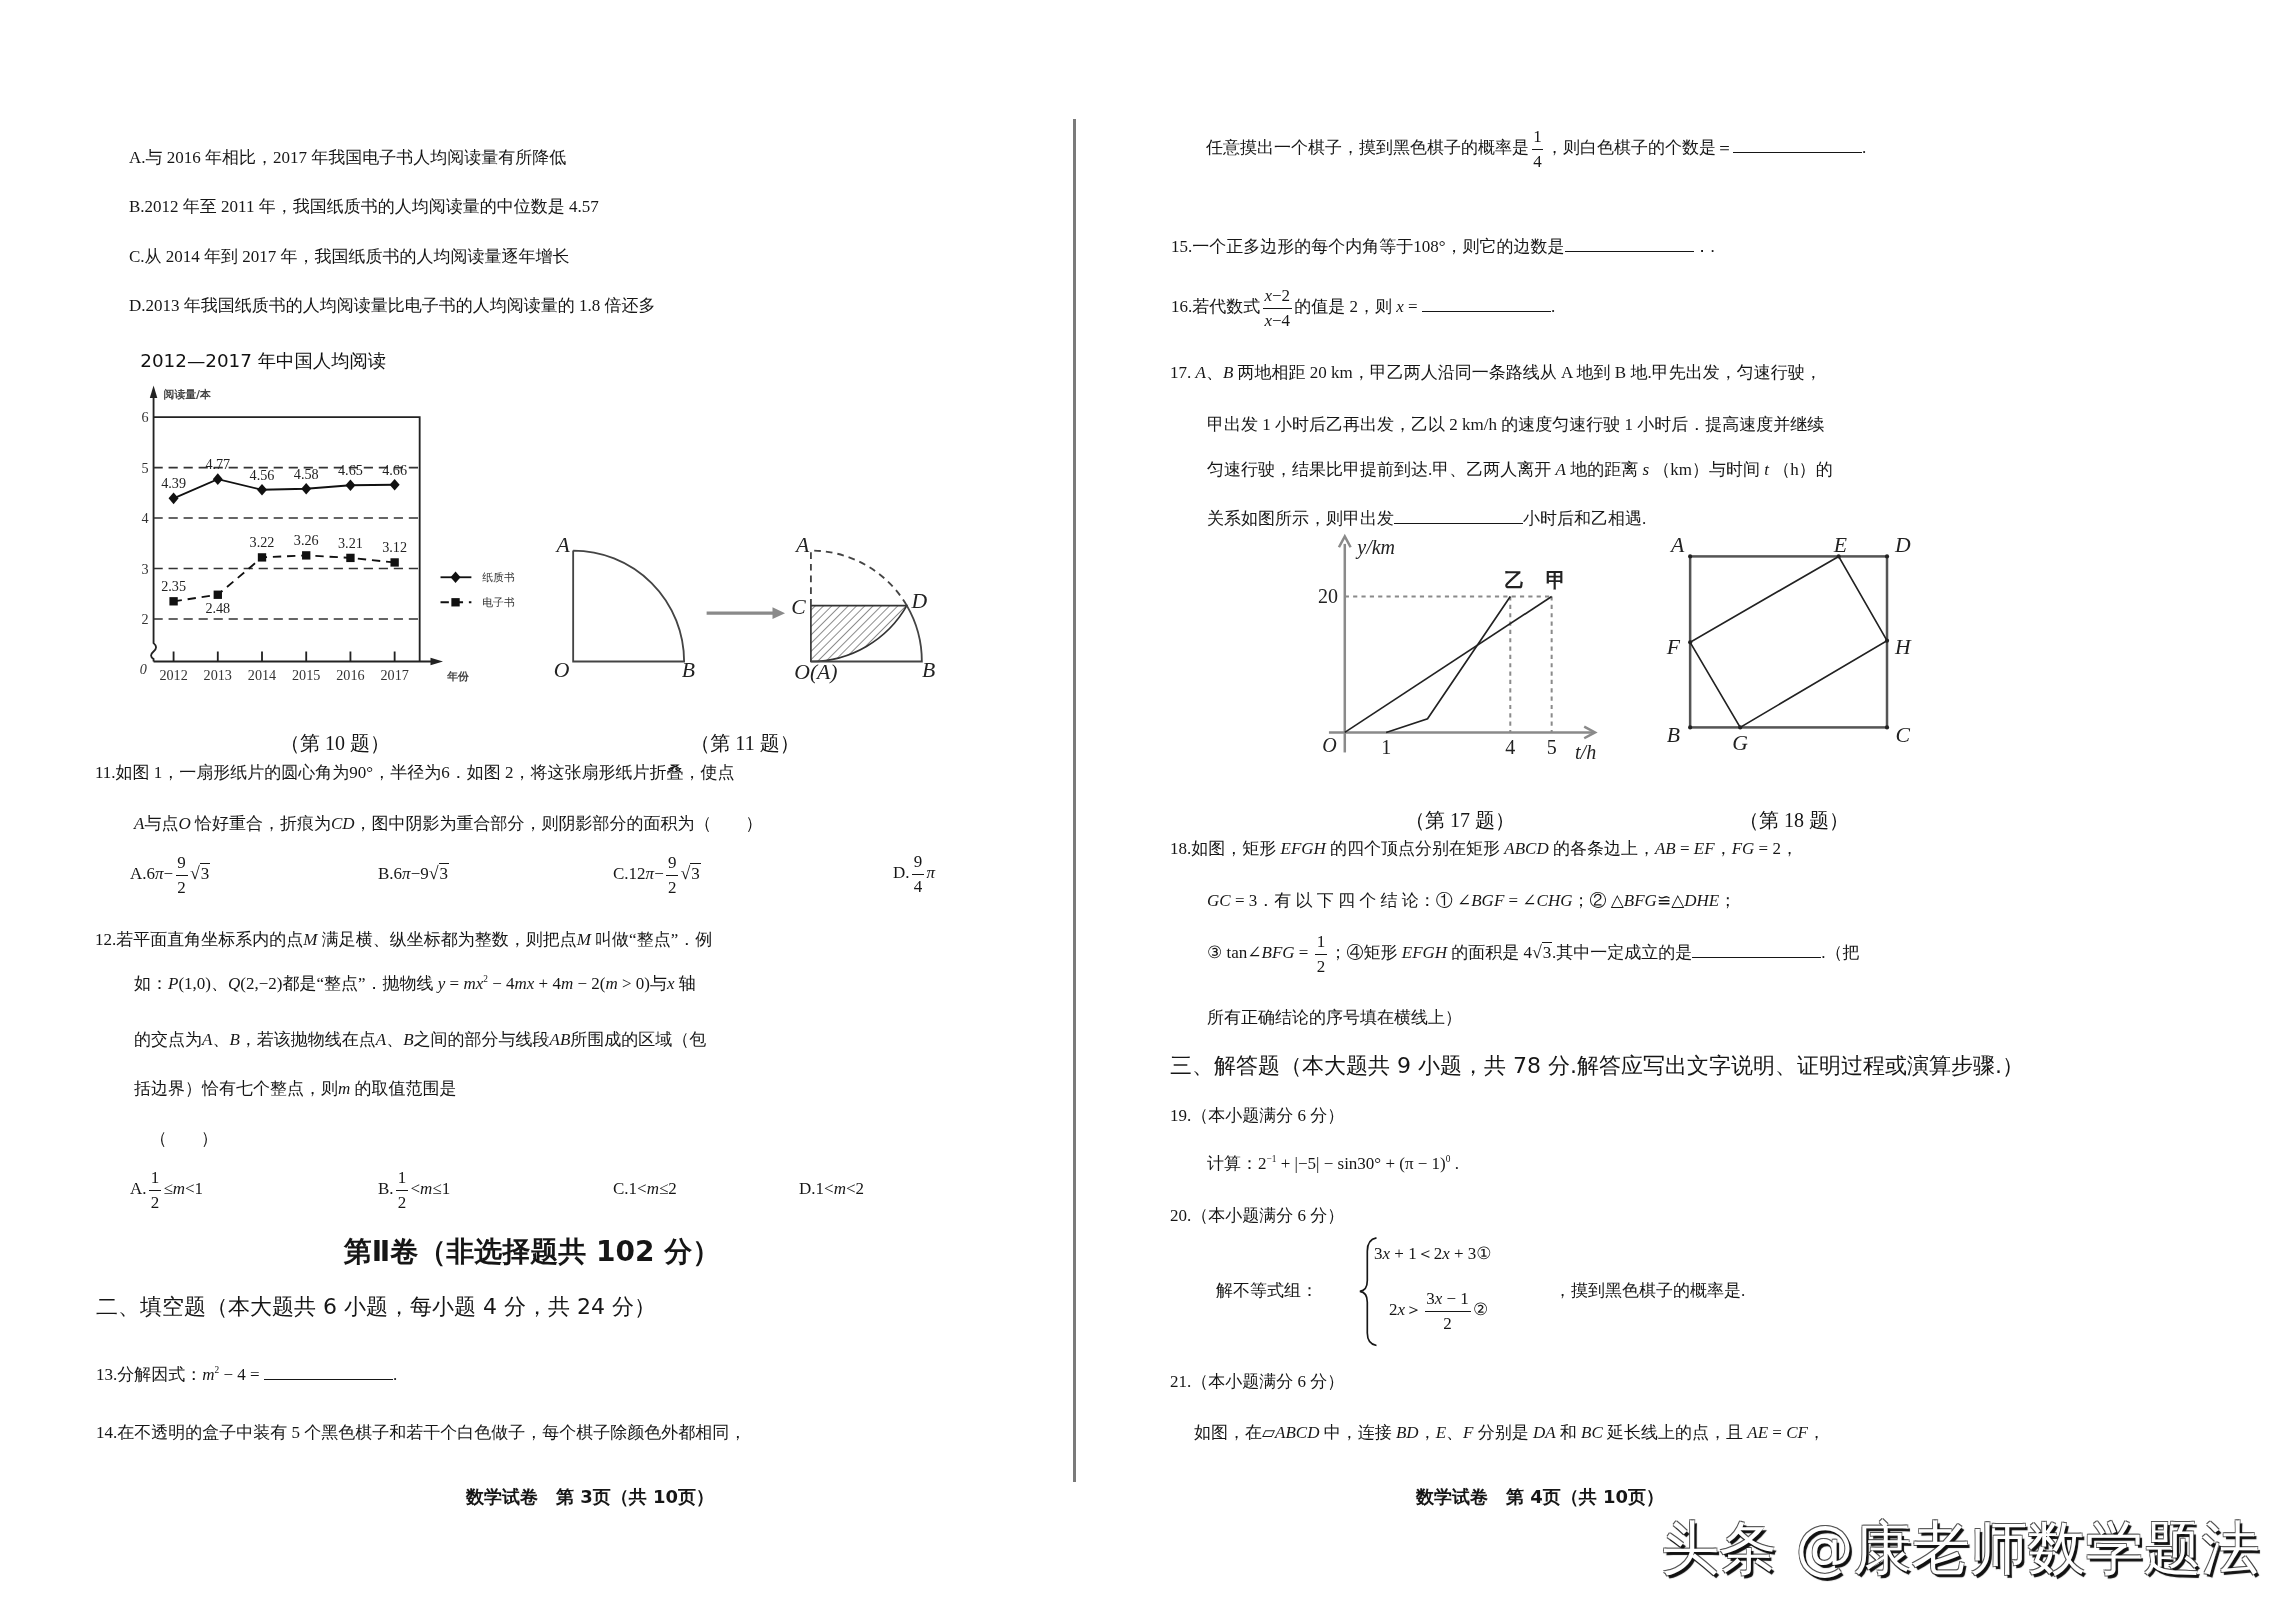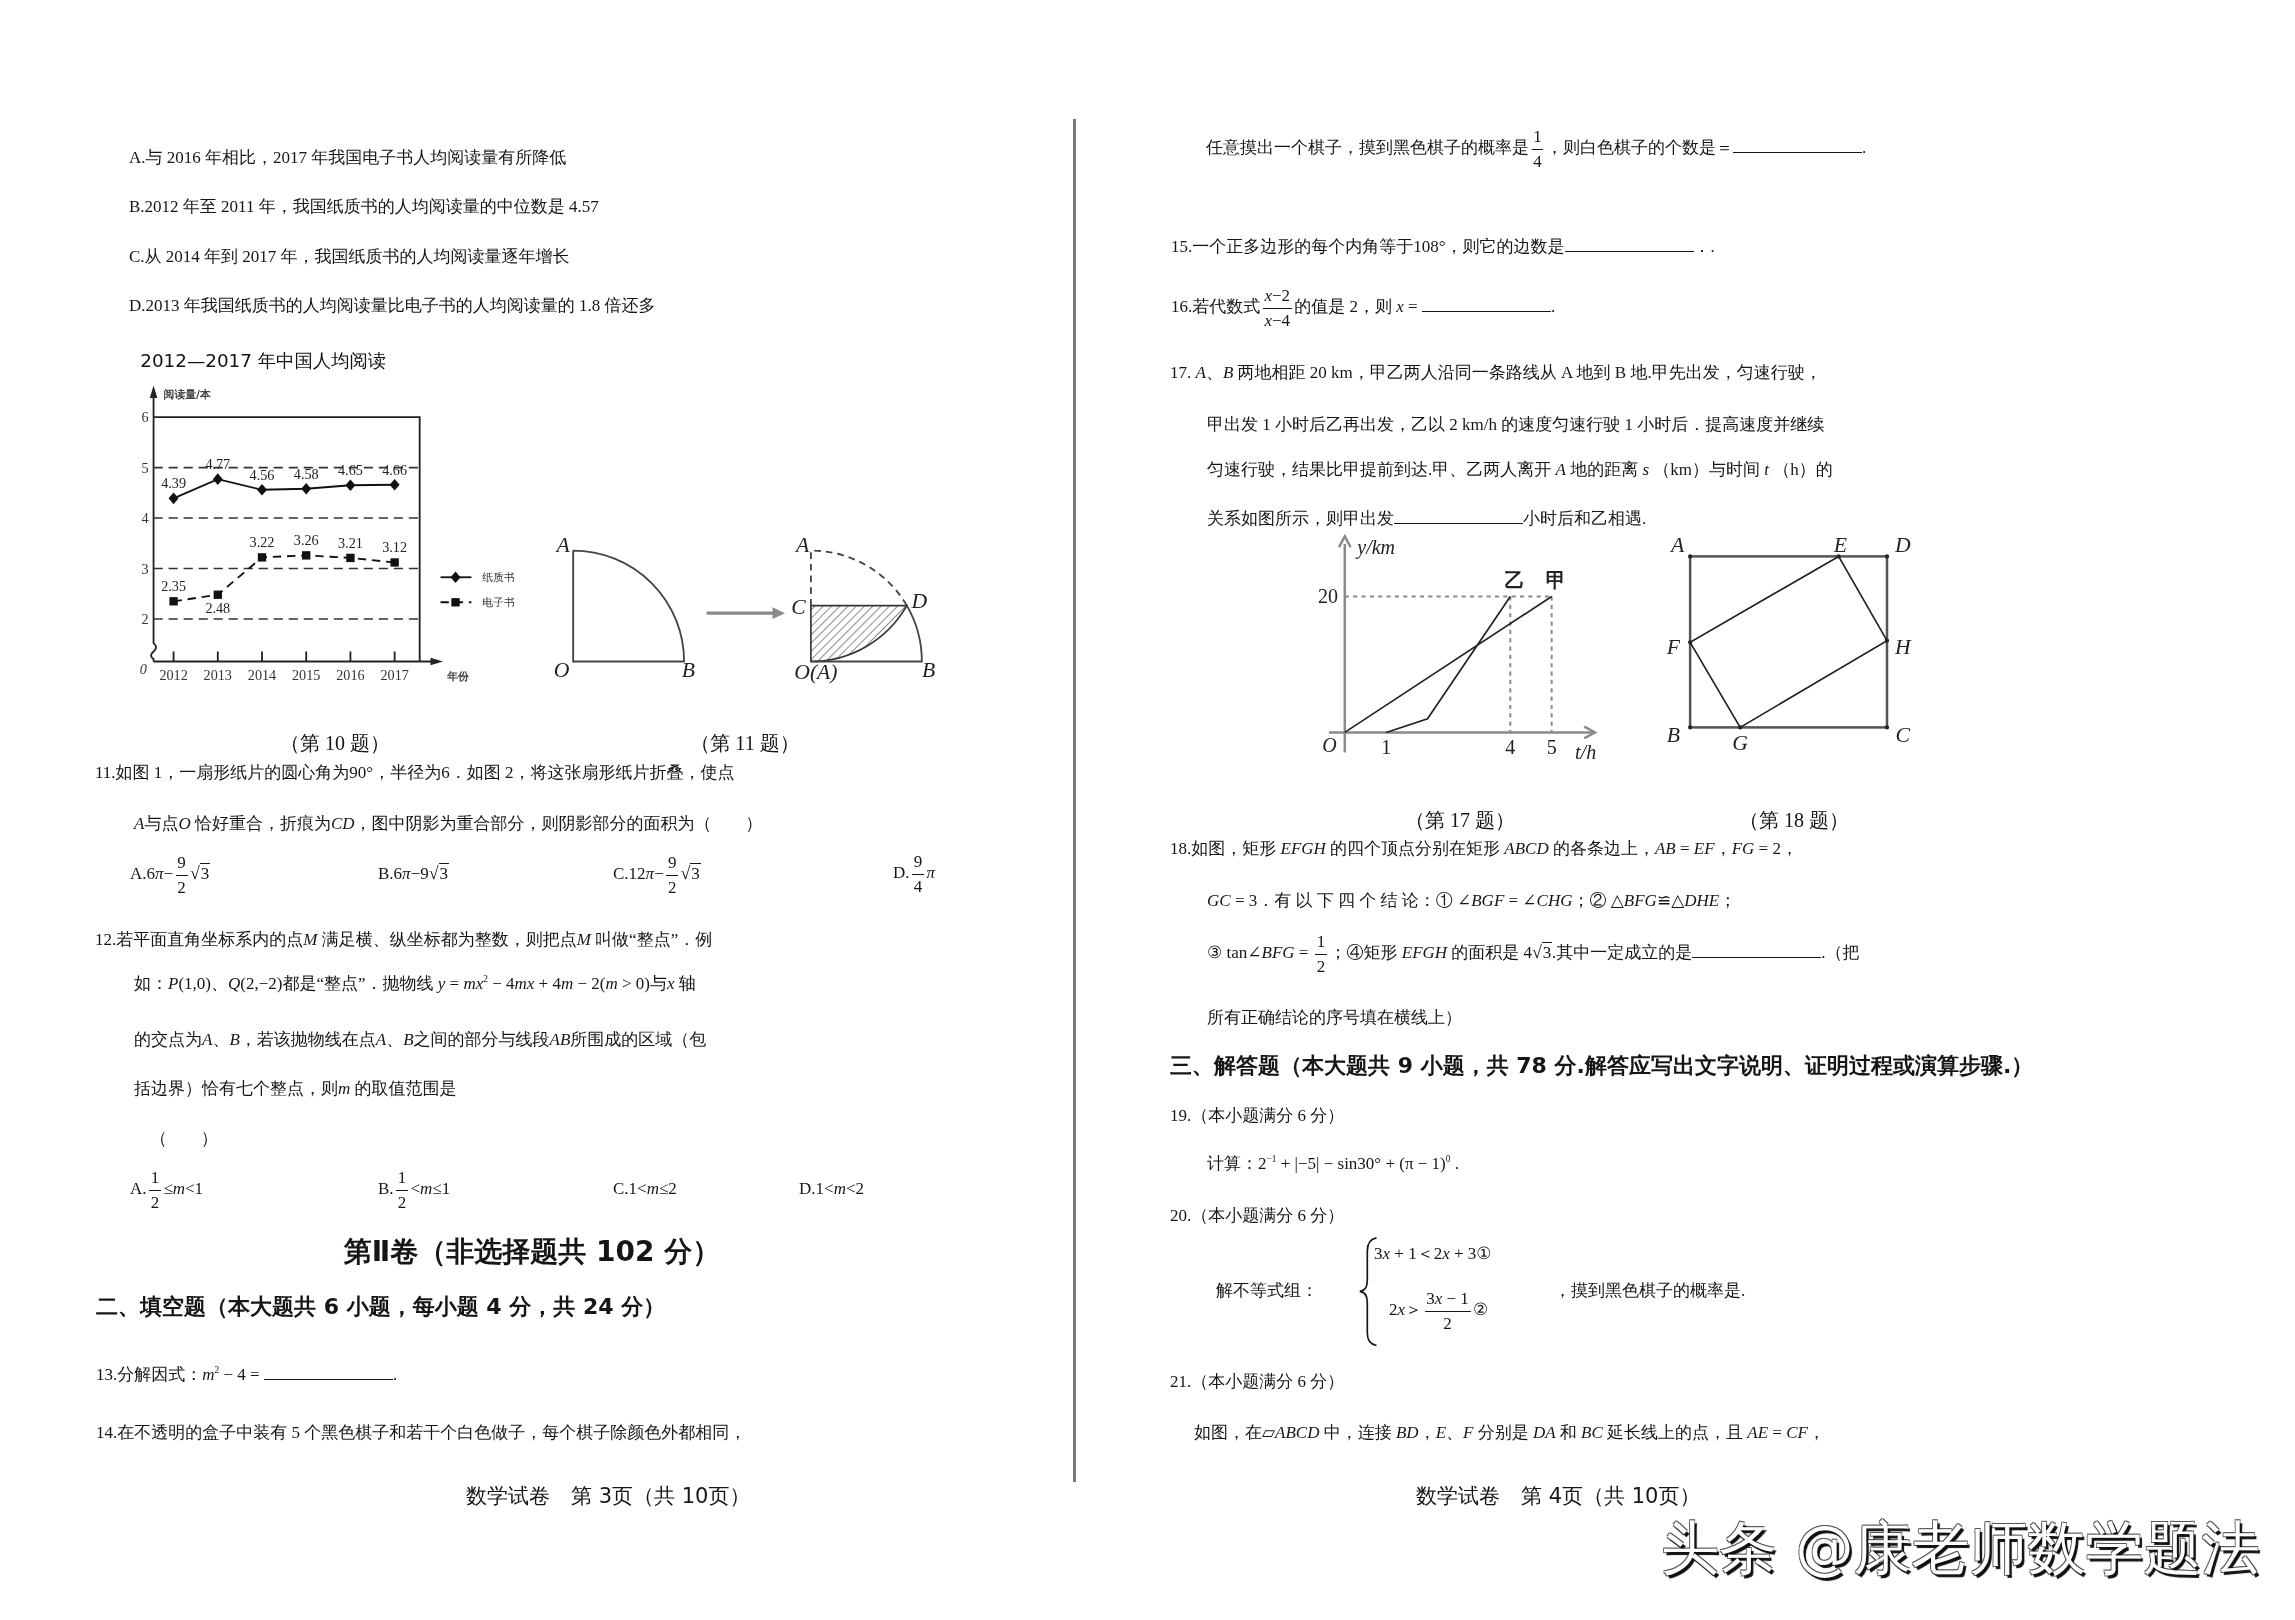--- a/index.html
+++ b/index.html
@@ -8,24 +8,24 @@
 .ln{position:absolute;white-space:nowrap;font-size:17px;line-height:28px;}
 .ln i{font-style:italic;}
 .frac{display:inline-block;vertical-align:middle;text-align:center;margin:-20px 2.5px;line-height:24px;}
 .frac .fn{display:block;border-bottom:1.3px solid #161616;padding:0 1.7px;}
 .frac .fd{display:block;}
 .sqrt{display:inline-block;white-space:nowrap;}
 .sqrt .rad{font-size:1.06em;}
 .sqrt .rc{border-top:1.3px solid #161616;padding:0 0.8px;}
 .blank{display:inline-block;width:129px;height:22px;border-bottom:1.5px solid #161616;vertical-align:baseline;}
 sup{font-size:0.55em;vertical-align:0.8em;line-height:0;}
-.hd{font-family:"DejaVu Sans","Liberation Sans",sans-serif;font-weight:bold;font-size:22px;}
+.hd{font-family:"DejaVu Sans","Liberation Sans",sans-serif;font-weight:normal;font-size:22px;}
 .title2{font-family:"DejaVu Sans","Liberation Sans",sans-serif;font-weight:bold;font-size:28px;line-height:35px;transform:translateX(-50%);}
 .cap{font-size:20px;line-height:23.4px;transform:translateX(-50%);margin-top:20px;}
-.foot{font-family:"DejaVu Sans","Liberation Sans",sans-serif;font-weight:normal;font-size:21px;line-height:25px;}
+.foot{font-family:"DejaVu Sans","Liberation Sans",sans-serif;font-weight:bold;font-size:18px;line-height:25px;}
 .wm{position:absolute;white-space:nowrap;font-family:"DejaVu Sans","Liberation Sans",sans-serif;font-size:58px;line-height:70px;color:#fff;
     text-shadow:2.5px 2.5px 0.8px #111,-0.8px -0.8px 0 #555,0.8px -0.8px 0 #555,-0.8px 0.8px 0 #555;}
 .divider{position:absolute;left:1073px;top:119px;width:2.5px;height:1363px;background:#7a7a7a;}
 
 .fr{stroke:#222;stroke-width:2.2;fill:none;}
 .fill{fill:#222;}
 .grid{stroke:#333;stroke-width:2;stroke-dasharray:11 7;}
 .tk{font:17px "Liberation Serif",serif;fill:#333;}
 .tk.it{font-style:italic;}
 .vl{font:17px "Liberation Serif",serif;fill:#222;}

